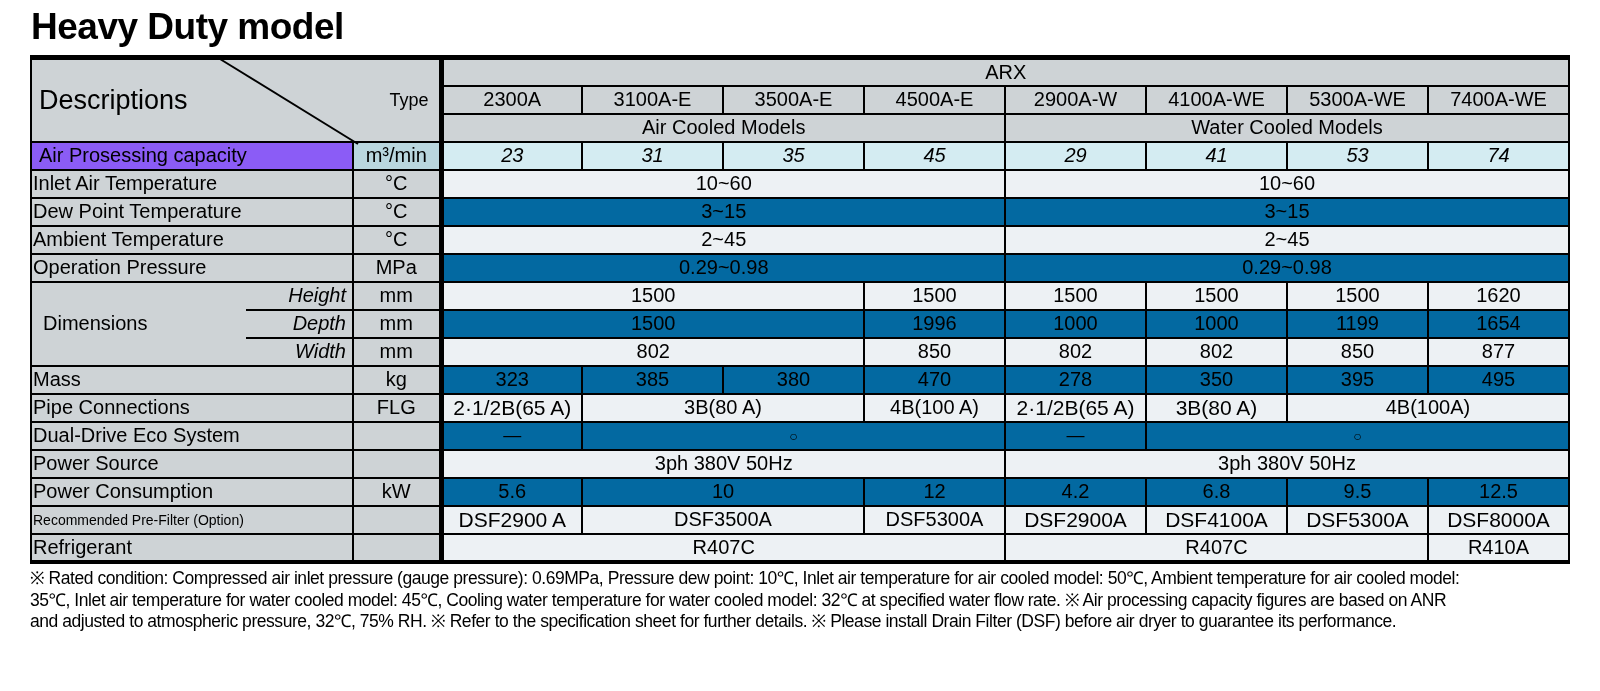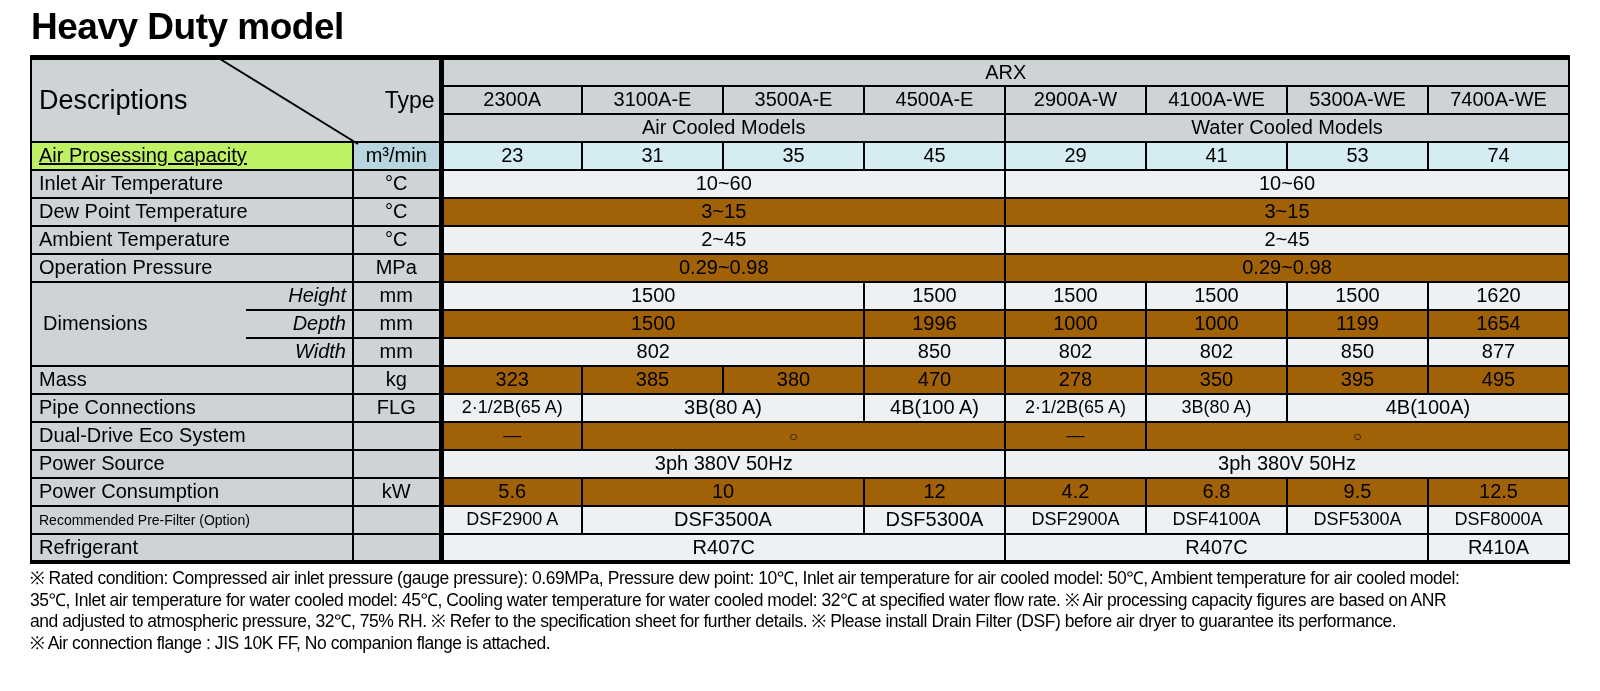--- a/index.html
+++ b/index.html
@@ -5,35 +5,35 @@
   * { margin:0; padding:0; box-sizing:border-box; }
   html,body { width:1600px; height:691px; background:#fff; font-family:"Liberation Sans", sans-serif; color:#000; }
   .page { position:relative; width:1600px; height:691px; overflow:hidden; }
   .title { position:absolute; left:31px; top:6px; font-size:37px; font-weight:700; letter-spacing:-0.5px; }
   .tbl-wrap { position:absolute; left:30px; top:55px; }
   table { border-collapse:collapse; table-layout:fixed; width:1538px;
           border:2px solid #000; border-top:5px solid #000; border-bottom:4px solid #000; }
   td, th { border:2px solid #000; height:28px; font-size:20px; font-weight:400;
            text-align:center; vertical-align:middle; padding:0 2px; overflow:hidden; white-space:nowrap; }
   
-  .lbl  { background:#ced3d6; text-align:left; padding-left:7px; }
+  .lbl  { background:#ced3d6; text-align:left; padding-left:1px; }
   .unitc{ background:#ced3d6; border-right:5px solid #000; }
   .corner { background:#ced3d6; border-right:5px solid #000; position:relative; }
   .corner .desc { position:absolute; left:7px; top:50%; transform:translateY(-50%); font-size:27px; }
-  .corner .type { position:absolute; right:4px; top:50%; transform:translateY(-50%); font-size:23px; }
+  .corner .type { position:absolute; right:10px; top:50%; transform:translateY(-50%); font-size:18px; }
   .hdr { background:#ced3d6;margin-top:16px; }
   .sub { background:#ced3d6; text-align:right; padding-right:6px; border-left:none;font-style:italic; }
   .dim-lbl { background:#ced3d6; text-align:left; padding-left:11px; border-right:none; }
   
   tr.light td.data { background:#edf1f4; }
-  tr.white td.data { background:#a16207; }
-  .cap-lbl { background:#bef264; text-align:left; padding-left:7px;text-decoration:underline; }
+  tr.white td.data { background:#0369a1; }
+  .cap-lbl { background:#8b5cf6; text-align:left; padding-left:7px; }
   .cap-unit{ background:#b9d6de; border-right:5px solid #000; }
-  td.capd  { background:#d4ecf2; }
-  td.small { font-size:18px; }
+  td.capd  { background:#d4ecf2;font-style:italic; }
+  td.small { font-size:21px; }
   td.circ  { font-size:14px; }
   td.dash  { font-size:18px; }
   .diag { position:absolute; left:0; top:0; pointer-events:none; }
   .notes { position:absolute; left:30px; top:568px; width:1555px; font-size:17.5px;
            line-height:21.5px; letter-spacing:-0.45px; }
   .notes div { white-space:nowrap; }
 </style>
 </head>
 <body>
 
@@ -229,16 +229,15 @@
 
     <svg class="diag" width="420" height="92">
       <line x1="190" y1="4" x2="328" y2="89" stroke="#000" stroke-width="2"></line>
     </svg>
   </div>
 
   <div class="notes">
     <div>※ Rated condition: Compressed air inlet pressure (gauge pressure): 0.69MPa, Pressure dew point: 10℃, Inlet air temperature for air cooled model: 50℃, Ambient temperature for air cooled model:</div>
     <div>35℃,  Inlet air temperature for water cooled model: 45℃, Cooling water temperature for water cooled model: 32℃ at specified water flow rate.   ※ Air processing capacity figures are based on ANR</div>
     <div>and adjusted to atmospheric pressure, 32℃, 75% RH.   ※ Refer to the specification sheet for further details.   ※ Please install Drain Filter (DSF) before  air dryer to guarantee its performance.</div>
-    <div>※ Air connection flange : JIS 10K FF, No companion flange is attached.</div>
   </div>
 
 </div>
 
 </body></html>

